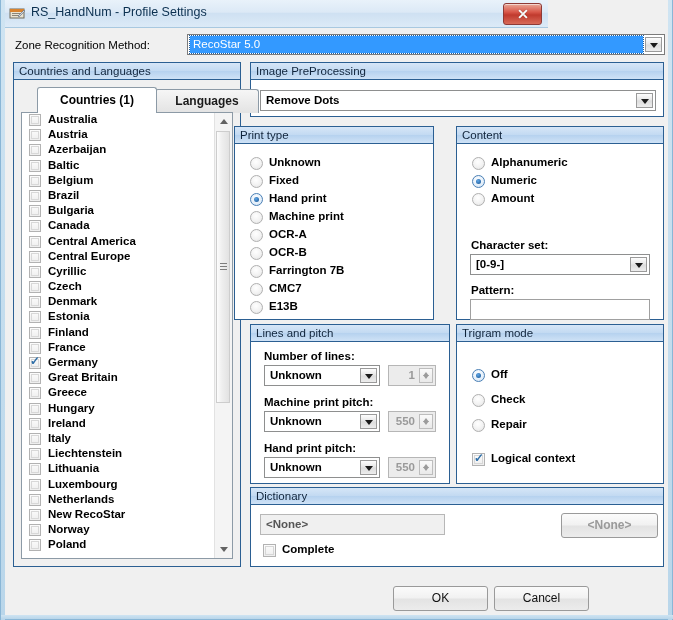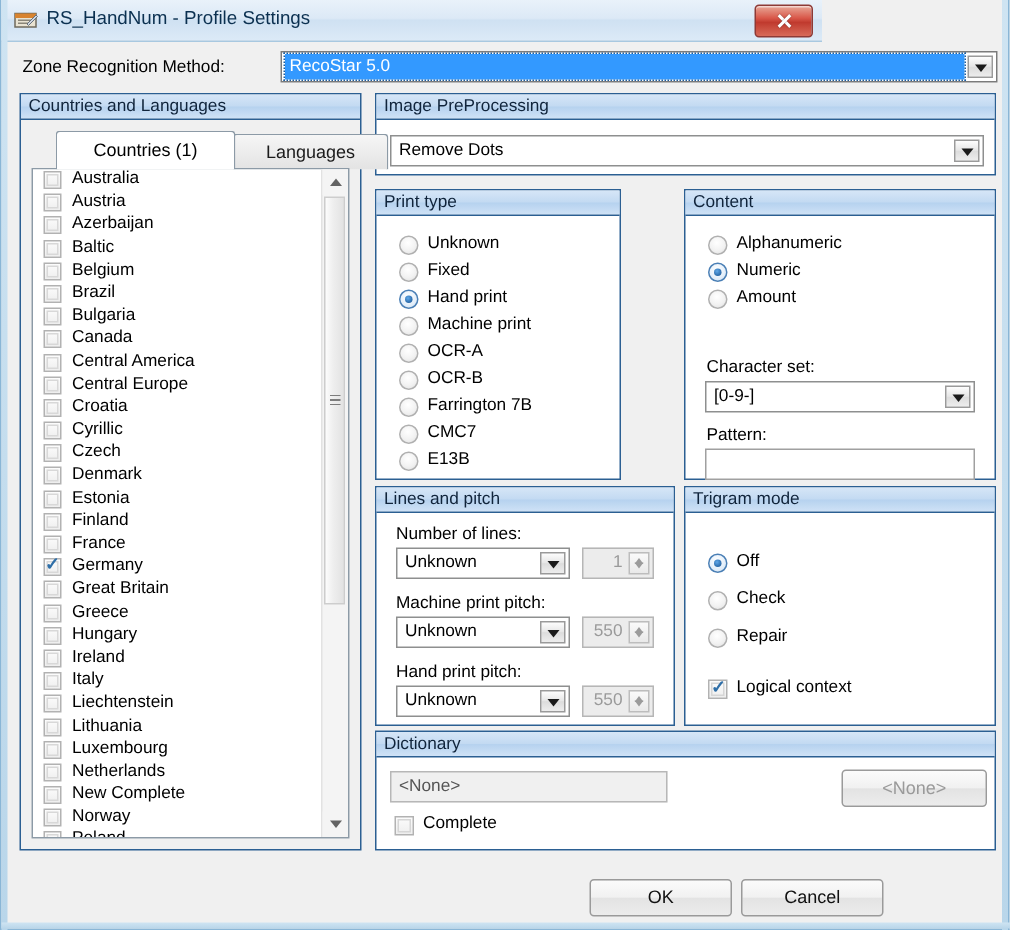--- a/index.html
+++ b/index.html
@@ -133,21 +133,21 @@
   .group > .gh {
     position:absolute; left:0; top:0; right:0; height:17px;
     background: linear-gradient(180deg,#d6e6f7 0%, #c3daf2 48%, #b6d2ef 52%, #cfe2f6 100%);
     border-bottom:1px solid #2b5f92;
     box-sizing:border-box;
   }
   .group > .gh > span {
     position:absolute; left:5px; top:2px;
     font-size:11.5px; color:#10243b; white-space:nowrap;
   }
-  .group > .gb { position:absolute; left:0; right:0; top:17px; bottom:0; }
+  .group > .gb { position:absolute; left:0; right:0; top:17px; bottom:0;font-weight:bold; }
   .group.plain { background:#f0f0f0; }
 
   
   .radio { position:absolute; white-space:nowrap; }
   .radio .dot {
     position:absolute; left:0; top:1px;
     width:13px; height:13px; border-radius:50%;
     background: radial-gradient(circle at 45% 35%, #ffffff 0%, #f2f2f2 55%, #dfdfdf 100%);
     border:1px solid #b0b0b0;
     box-sizing:border-box;
@@ -381,26 +381,20 @@
               <div class="list-item">
                 <span class="ck">
                   <span class="inner"></span>
                 </span>
                 <span class="nm">Central Europe</span>
               </div>
               <div class="list-item">
                 <span class="ck">
                   <span class="inner"></span>
                 </span>
-                <span class="nm">Croatia</span>
-              </div>
-              <div class="list-item">
-                <span class="ck">
-                  <span class="inner"></span>
-                </span>
                 <span class="nm">Cyrillic</span>
               </div>
               <div class="list-item">
                 <span class="ck">
                   <span class="inner"></span>
                 </span>
                 <span class="nm">Czech</span>
               </div>
               <div class="list-item">
                 <span class="ck">
@@ -483,21 +477,21 @@
               <div class="list-item">
                 <span class="ck">
                   <span class="inner"></span>
                 </span>
                 <span class="nm">Netherlands</span>
               </div>
               <div class="list-item">
                 <span class="ck">
                   <span class="inner"></span>
                 </span>
-                <span class="nm">New Complete</span>
+                <span class="nm">New RecoStar</span>
               </div>
               <div class="list-item">
                 <span class="ck">
                   <span class="inner"></span>
                 </span>
                 <span class="nm">Norway</span>
               </div>
               <div class="list-item">
                 <span class="ck">
                   <span class="inner"></span>
@@ -523,21 +517,21 @@
       <span>Image PreProcessing</span>
     </div>
     <div class="gb">
       <div class="combo" style="left:9px; top:10px; width:396px;">
         <div class="val">Remove Dots</div>
         <div class="arrowbox"></div>
       </div>
     </div>
   </div>
 
-  <div class="group" style="left:249px; top:126px; width:164px; height:194px;">
+  <div class="group" style="left:233px; top:126px; width:200px; height:194px;">
     <div class="gh">
       <span>Print type</span>
     </div>
     <div class="gb" id="print-type-body">
         <div class="radio" style="left: 15px; top: 12px;">
           <span class="dot"></span>
           <span class="rl">Unknown</span>
         </div>
         <div class="radio" style="left: 15px; top: 30px;">
           <span class="dot"></span>

